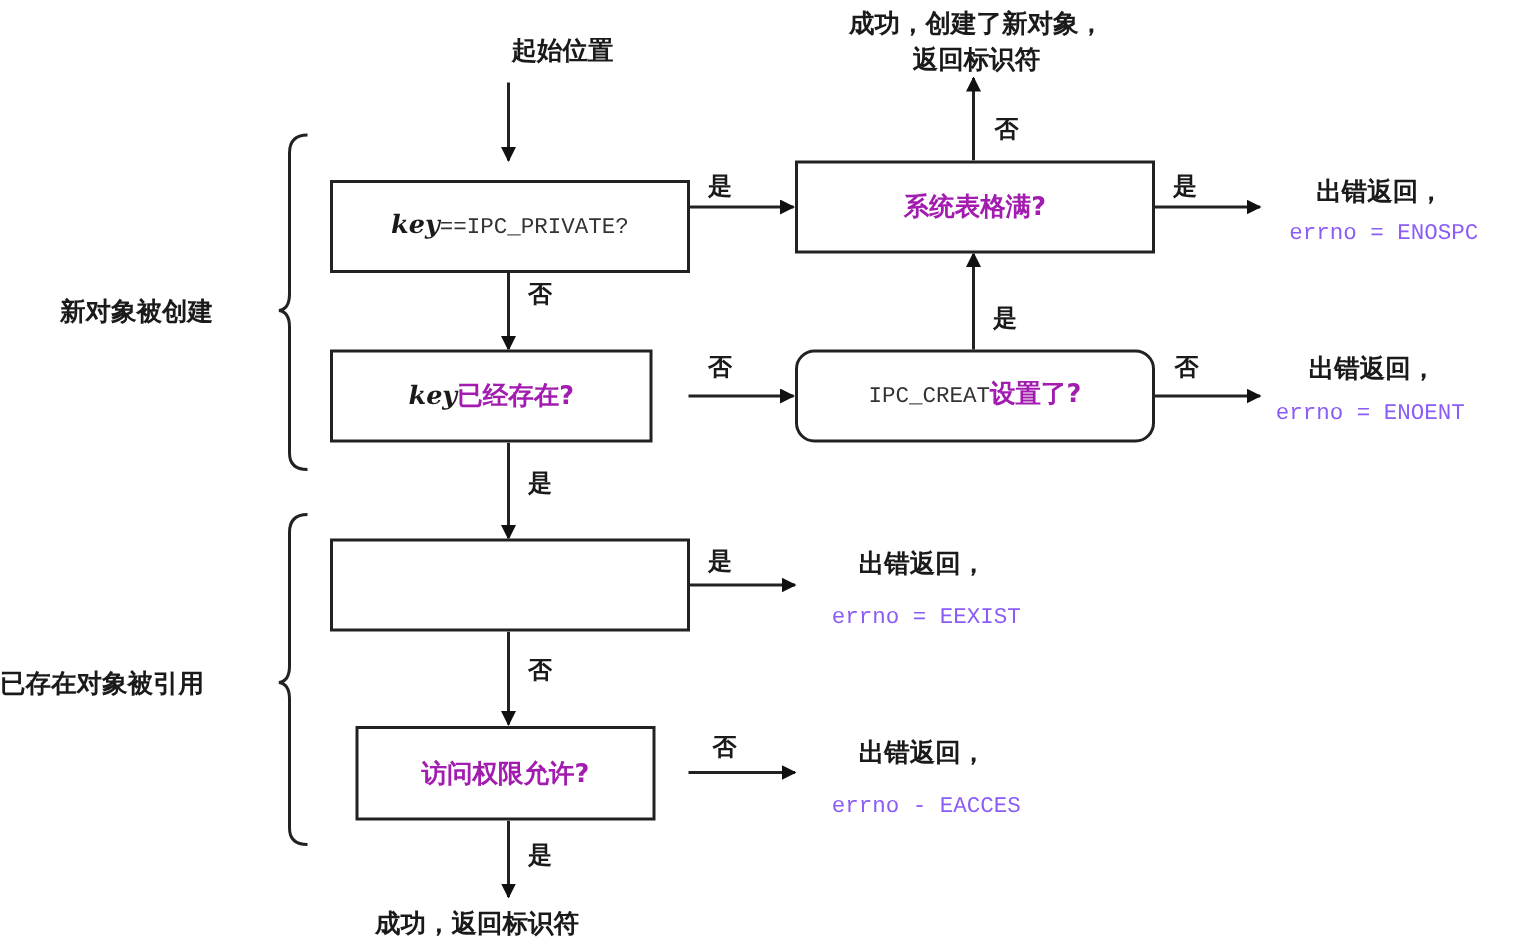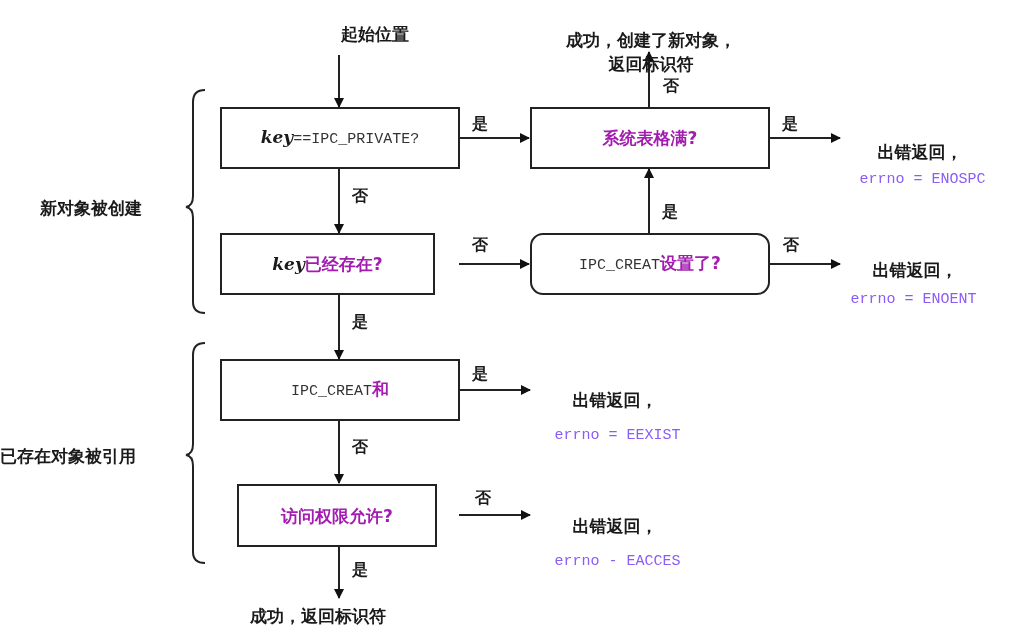--- a/index.html
+++ b/index.html
@@ -10,21 +10,21 @@
   .cn { font-family: "DejaVu Sans", sans-serif; font-weight: bold; font-size: 17px; }
   .mono { font-family: "Liberation Mono", monospace; font-size: 15px; color: #8b5cf6; }
   .box { position: absolute; border: 2px solid #222; box-sizing: border-box; background: #fff;
          display: flex; align-items: center; justify-content: center; text-align: center;
          flex-direction: column; }
   .box .line { white-space: nowrap; line-height: 24px; }
   .box .kw { font-family: "DejaVu Serif", serif; font-style: italic; font-weight: bold; font-size: 17px; }
   .box .code { font-family: "Liberation Mono", monospace; font-size: 15px; color: #333; }
   .box .cn-t { font-family: "DejaVu Sans", sans-serif; font-size: 17px; font-weight: bold; color: #a21caf; }
   .edge { font-size: 16px; font-weight: bold; }
-  .err { text-align: center; margin-top: 24px; }
+  .err { text-align: center; }
 </style>
 </head>
 <body>
 
 <svg id="canvas" viewBox="0 0 1011 629" xmlns="http://www.w3.org/2000/svg">
   <defs>
     <marker id="ah" markerWidth="10" markerHeight="10" refX="9" refY="5" orient="auto" markerUnits="userSpaceOnUse">
       <path d="M0,0 L10,5 L0,10 Z" fill="#111"></path>
     </marker>
   </defs>
@@ -59,21 +59,21 @@
     <path d="M205,90 Q193,90 193,102 L193,196 Q193,206 186,207 Q193,208 193,218 L193,302 Q193,313 205,313"></path>
     <path d="M205,343 Q193,343 193,355 L193,444 Q193,454 186,455 Q193,456 193,466 L193,552 Q193,563 205,563"></path>
   </g>
 </svg>
 
 <div class="lbl cn" style="left:297px; top:24px;margin-left:44px;">起始位置</div>
 
 <div class="lbl cn" style="left:40px; top:198px;">新对象被创建</div>
 <div class="lbl cn" style="left:0px; top:446px;text-align:right;">已存在对象被引用</div>
 
-<div class="box" style="left:220px; top:107px; width:240px; height:62px;">
+<div class="box" style="left:220px; top:120px; width:240px; height:62px;">
   <div class="line">
     <span class="kw">key</span><span class="code">==IPC_PRIVATE?</span>
   </div>
 </div>
 
 <div class="box" style="left:530px; top:107px; width:240px; height:62px;">
   <div class="line cn-t">系统表格满?</div>
 </div>
 
 <div class="box" style="left:220px; top:233px; width:215px; height:62px;">
@@ -82,23 +82,20 @@
   </div>
 </div>
 
 <div class="box" style="left:530px; top:233px; width:240px; height:62px;border-radius:13px;">
   <div class="line">
     <span class="code">IPC_CREAT</span><span class="cn-t">设置了?</span>
   </div>
 </div>
 
 <div class="box" style="left:220px; top:359px; width:240px; height:62px;">
-  <div class="line">
-    <span class="code">IPC_CREAT</span><span class="cn-t">和</span>
-  </div>
 </div>
 
 <div class="box" style="left:237px; top:484px; width:200px; height:63px;text-align:right;">
   <div class="line cn-t">访问权限允许?</div>
 </div>
 
 <div class="lbl edge" style="left:472px; top:114px;">是</div>
 <div class="lbl edge" style="left:352px; top:186px;">否</div>
 <div class="lbl edge" style="left:663px; top:76px;">否</div>
 <div class="lbl edge" style="left:782px; top:114px;">是</div>

